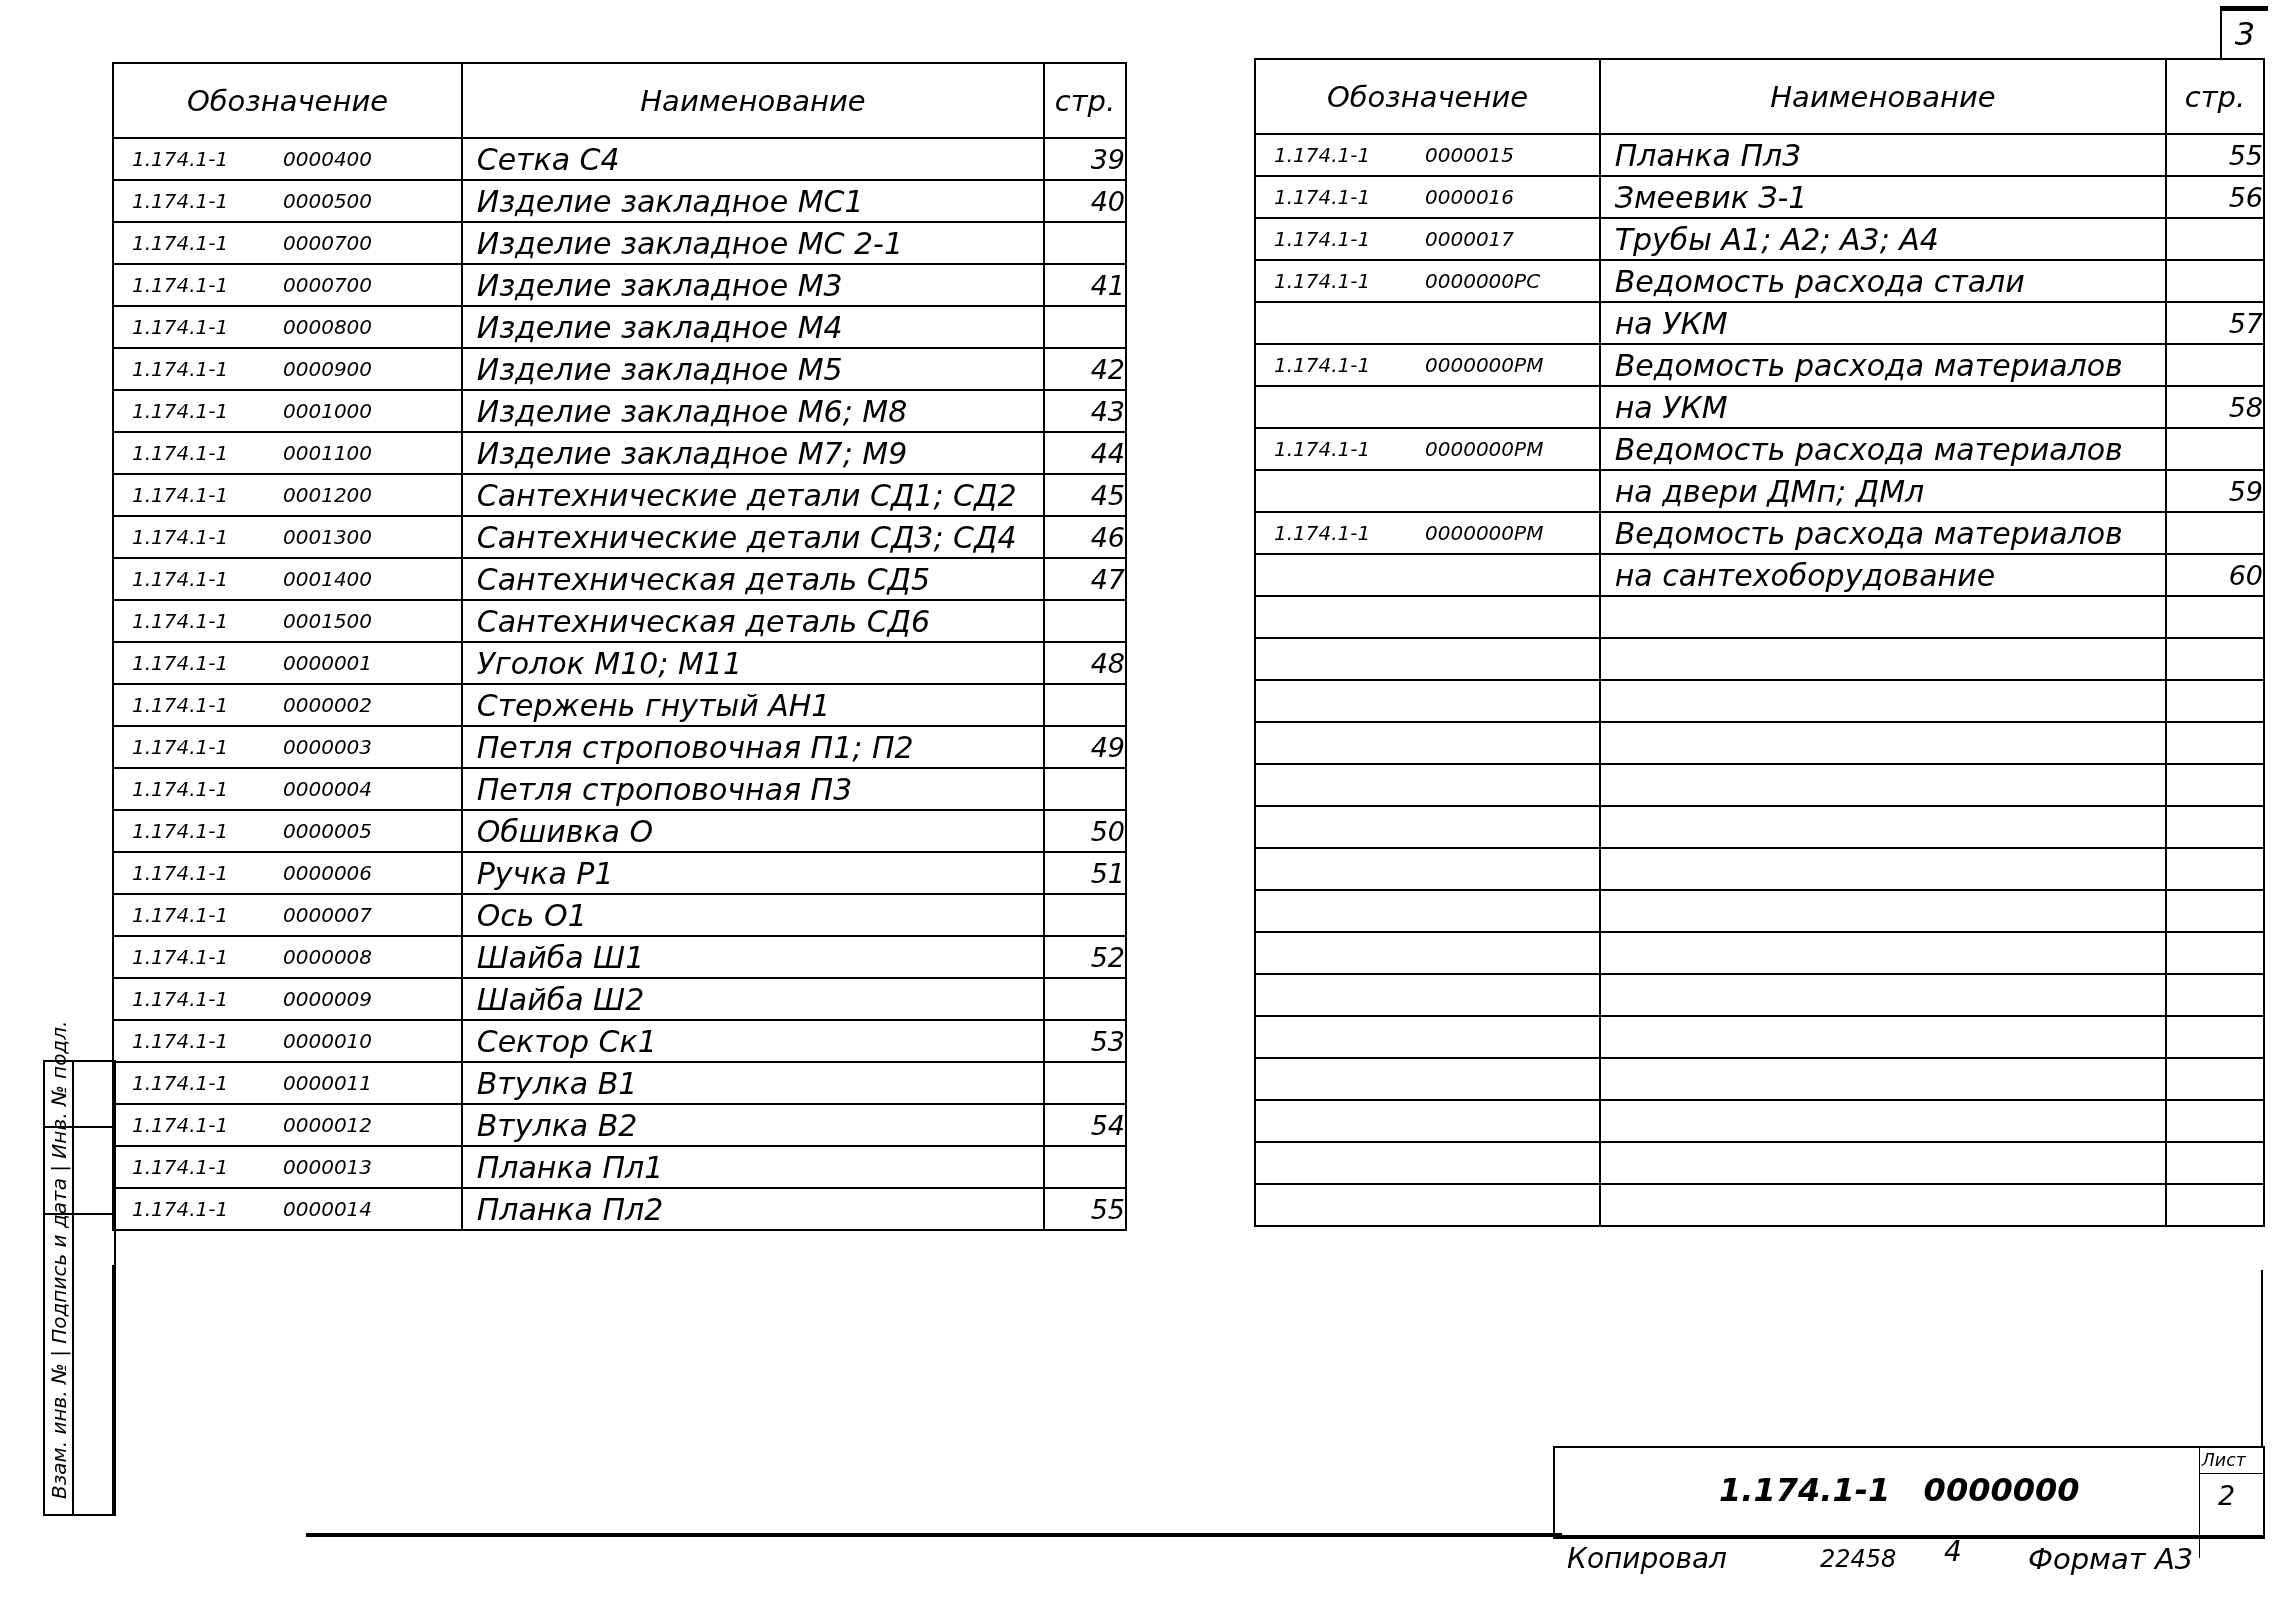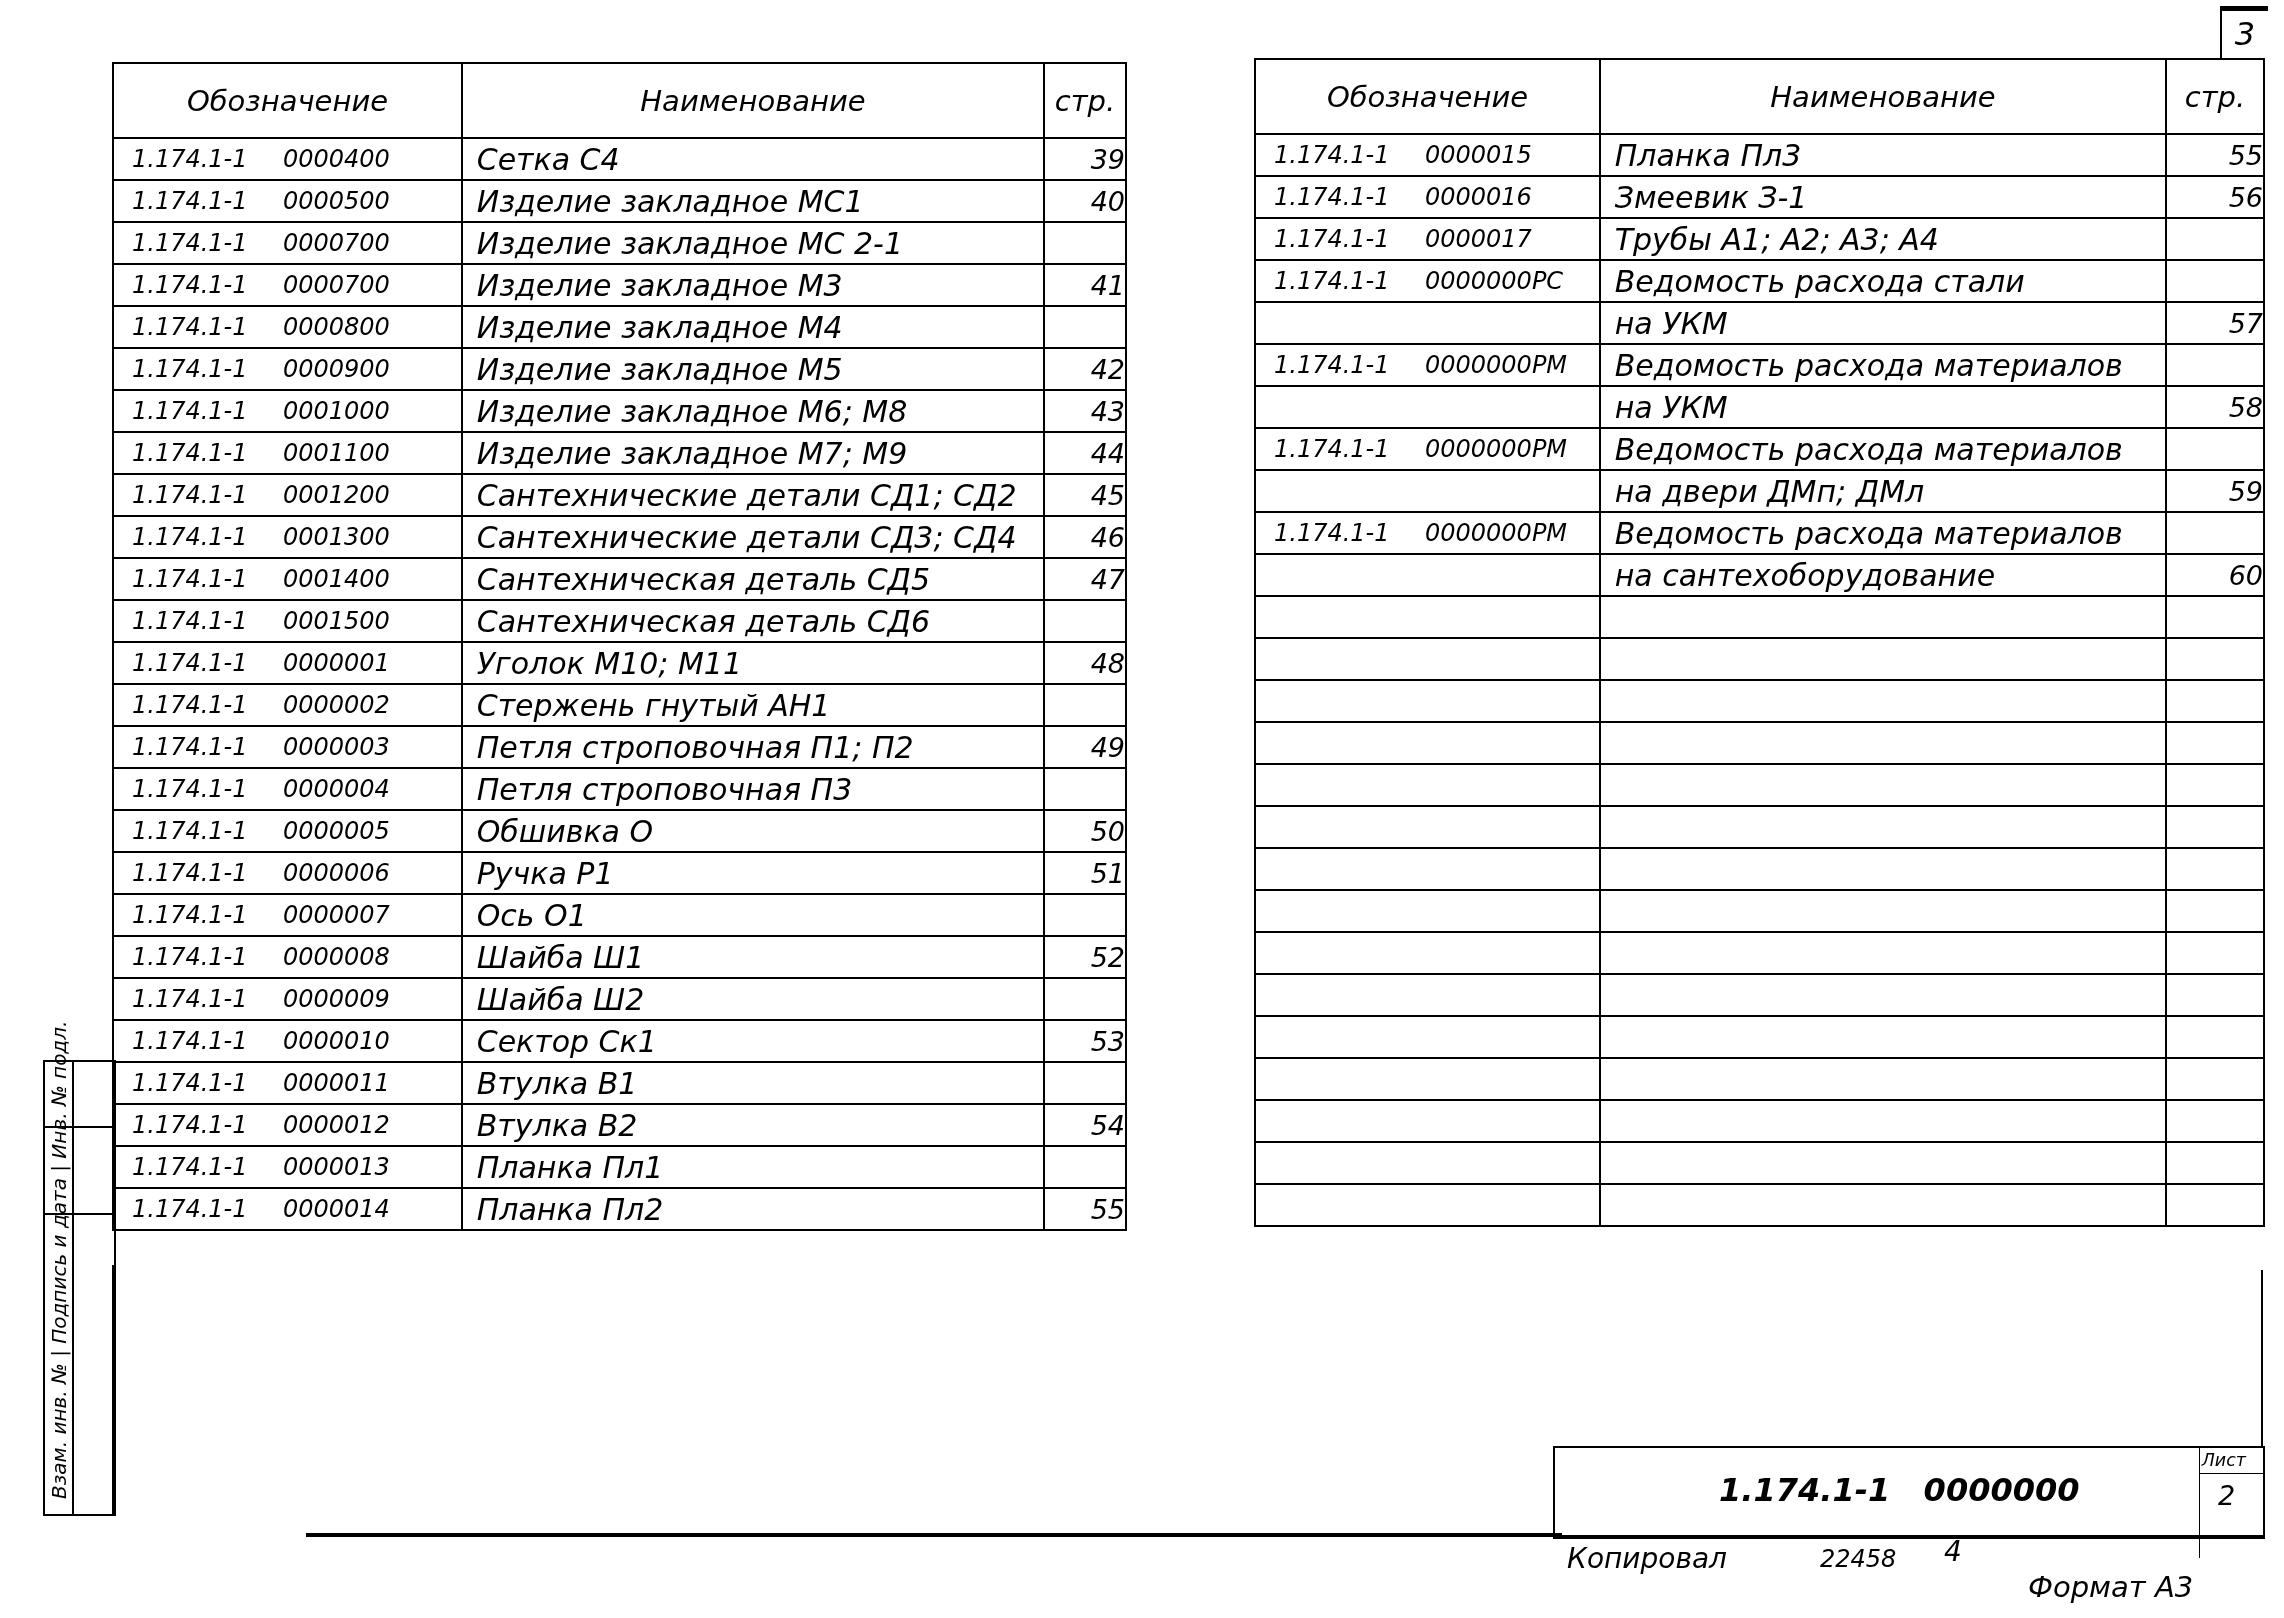--- a/index.html
+++ b/index.html
@@ -4,21 +4,21 @@
 <style>
   html, body { margin:0; padding:0; background:#ffffff; }
   body { width:2358px; height:1619px; position:relative; overflow:hidden;
          font-family:"DejaVu Sans", sans-serif; color:#000; }
   .abs { position:absolute; }
   .hw { font-family:"DejaVu Sans", sans-serif; font-style:italic; color:#000; white-space:nowrap; }
   table.spec { position:absolute; border-collapse:collapse; table-layout:fixed; }
   table.spec td, table.spec th { border:2.3px solid #000; padding:0; overflow:hidden; white-space:nowrap; }
   table.spec th { font-weight:normal; font-style:italic; font-size:29px; height:73px; vertical-align:middle;border-radius:12px; }
   table.spec td { height:40px; vertical-align:middle; font-style:italic; }
-  td.code { font-size:24px; padding-left:18px !important; }
+  td.code { font-size:20px; padding-left:18px !important; }
   td.code .series { display:inline-block; width:151px; }
   td.name { font-size:30px; padding-left:13.7px !important; }
   td.page { font-size:27px; text-align:right; }
   .thick-h { position:absolute; background:#000; }
 </style>
 </head>
 <body>
 
 <div class="abs" style="left:2220px; top:5.5px; width:46px; height:49px; border-left:2.7px solid #000; border-top:5.5px solid #000;">
   <span class="hw abs" style="left:12.8px; top:4.6px; font-size:32px;">3</span>
@@ -330,21 +330,21 @@
     <div style="height:25px; border-bottom:1.8px solid #000; position:relative;">
       <span class="hw abs" style="left:1.8px; top:1.8px; font-size:17.4px;">Лист</span>
     </div>
     <span class="hw abs" style="left:18px; top:32px; font-size:27px;">2</span>
   </div>
 </div>
 
 <span class="hw abs" style="left:1567px; top:1542px; font-size:28px;">Копировал</span>
 <span class="hw abs" style="left:1820px; top:1537px; font-size:24px;margin-top:8px;">22458</span>
 <span class="hw abs" style="left:1944px; top:1535px; font-size:28px;">4</span>
-<span class="hw abs" style="left:2028px; top:1542px; font-size:29px;margin-top:28px;">Формат А3</span>
+<span class="hw abs" style="left:2028px; top:1542px; font-size:29px;">Формат А3</span>
 
 <div class="abs" style="left:43px; top:1060px; width:69px; height:452px; border:2.3px solid #000;">
   <div class="abs" style="left:27px; top:0; width:2.3px; height:452px; background:#000;"></div>
   <div class="abs" style="left:0; top:64px; width:69px; height:1.8px; background:#000;"></div>
   <div class="abs" style="left:0; top:151px; width:69px; height:1.8px; background:#000;"></div>
   <span class="hw abs" style="left:-196px; top:215px; width:420px; font-size:20px; transform:rotate(-90deg); transform-origin:center center; text-align:center;">Взам. инв. № | Подпись и дата | Инв. № подл.</span>
 </div>
 
 
 </body></html>

